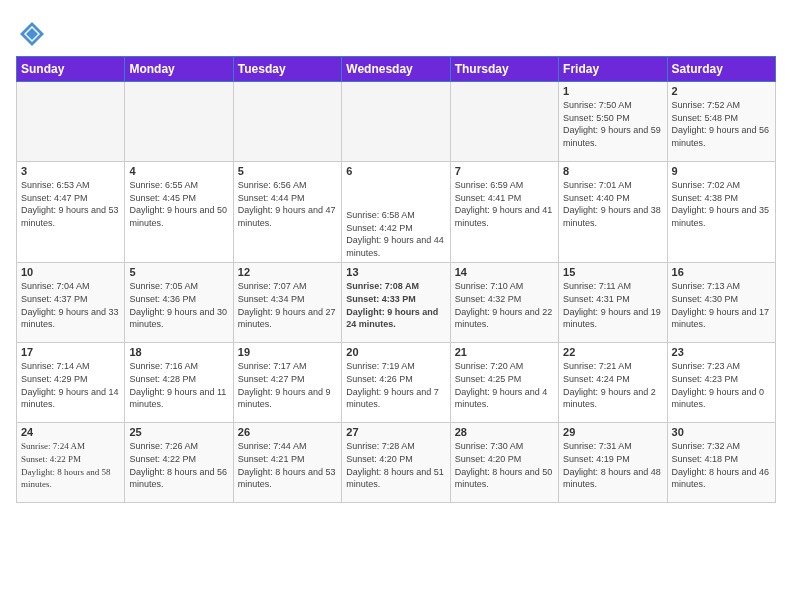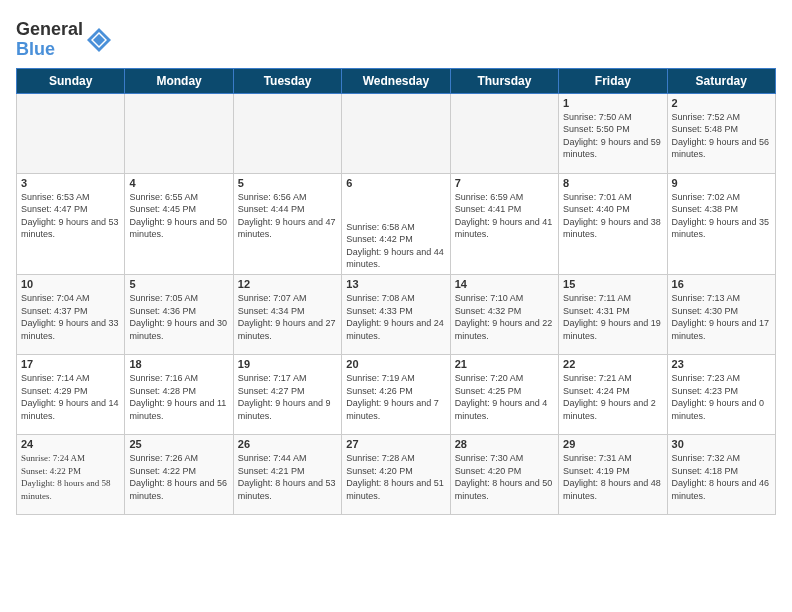--- a/index.html
+++ b/index.html
@@ -48,24 +48,24 @@
     .cal-subtitle {
       font-size: 14px;
       color: #555;
     }
     table {
       width: 100%;
       border-collapse: collapse;
       font-size: 10px;
     }
     thead th {
-      background: #0c4a6e;
+      background: #6d28d9;
       color: #fff;
       padding: 5px 4px;
-      text-align: center;
+      text-align: left;
       font-size: 12px;
       font-weight: bold;
       border: 1px solid #3a7bc8;
     }
     tbody td {
       border: 1px solid #ccc;
       vertical-align: top;
       padding: 3px 4px;
       width: 107px;
       height: 80px;
@@ -88,26 +88,20 @@
     }
     .empty-cell {
       background: #f5f5f5 !important;
     }
   </style>
 </head>
 <body>
 
 <div class="header">
   <div class="logo">
-    <div>
-      <div class="logo-text">
-        General<br>
-        <span>Blue</span>
-      </div>
-    </div>
     <svg class="logo-icon" viewBox="0 0 28 28">
       <polygon points="14,2 26,14 14,26 2,14" fill="#4a90d9"></polygon>
       <polygon points="14,6 22,14 14,22 6,14" fill="#fff"></polygon>
       <polygon points="14,8 20,14 14,20 8,14" fill="#4a90d9"></polygon>
     </svg>
   </div>
   <div class="title-block">
     <div class="cal-title"></div>
     <div class="cal-subtitle"></div>
   </div>
@@ -203,21 +197,21 @@
 Daylight: 9 hours and 30 minutes.</div>
         </td>
         <td>
           <span class="day-num">12</span>
           <div class="day-info" style="white-space: pre-line;">Sunrise: 7:07 AM
 Sunset: 4:34 PM
 Daylight: 9 hours and 27 minutes.</div>
         </td>
         <td>
           <span class="day-num">13</span>
-          <div class="day-info" style="white-space: pre-line;">Sunrise: 7:08 AM
+          <div class="day-info" style="white-space: pre-line; font-weight: bold;">Sunrise: 7:08 AM
 Sunset: 4:33 PM
 Daylight: 9 hours and 24 minutes.</div>
         </td>
         <td>
           <span class="day-num">14</span>
           <div class="day-info" style="white-space: pre-line;">Sunrise: 7:10 AM
 Sunset: 4:32 PM
 Daylight: 9 hours and 22 minutes.</div>
         </td>
         <td>

